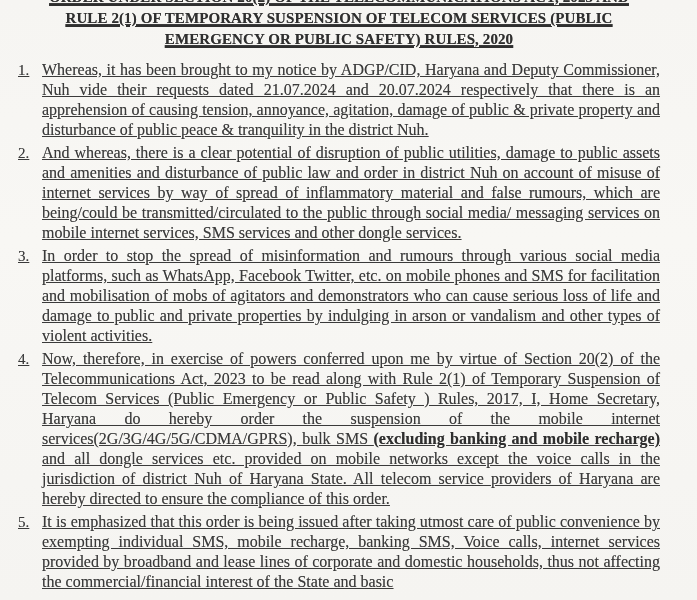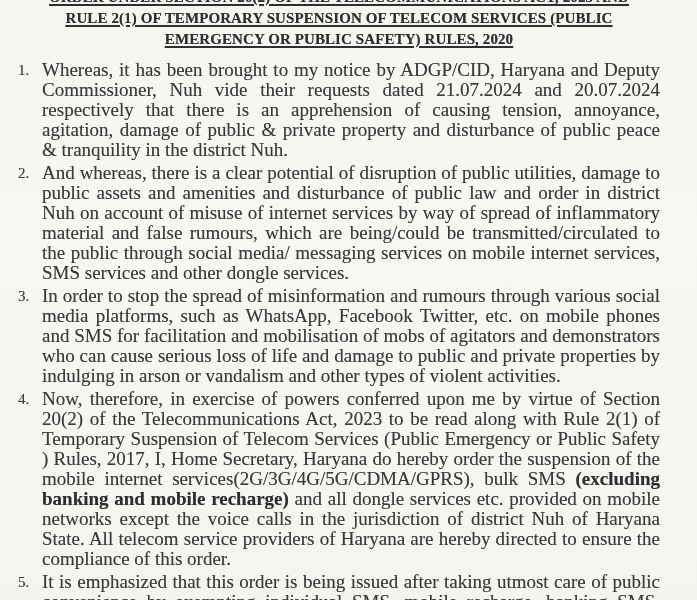--- a/index.html
+++ b/index.html
@@ -14,20 +14,21 @@
       linear-gradient(180deg, #f6f5f2 0%, #f8f7f4 40%, #f5f4f1 100%);
     font-family: "Liberation Serif", "DejaVu Serif", serif;
     color: #3a3a3a;
   }
   .page {
     width: 664px;
     height: 600px;
     box-sizing: border-box;
     padding: 0 4px 0 18px;
     overflow: hidden;
+    text-decoration: underline;
   }
   .doc-title {
     margin-top: -13px;
     text-align: center;
     font-weight: bold;
     font-size: 15px;
     line-height: 21px;
     color: #2f2f2f;
     letter-spacing: 0.1px;
     text-shadow: 0 0 0.6px rgba(40,40,40,0.55);
@@ -51,21 +52,21 @@
   .para-num {
     width: 24px;
     flex: 0 0 24px;
     font-size: 15px;
     line-height: 20px;
     text-shadow: 0 0 0.5px rgba(50,50,50,0.45);
   }
   .para-text {
     flex: 1;
     text-align: justify;
-    font-size: 19px;
+    font-size: 16px;
     line-height: 20px;
     text-shadow: 0 0 0.5px rgba(50,50,50,0.45);
   }
   .para-text .b {
     font-weight: bold;
     color: #2e2e2e;
   }
 </style>
 </head>
 <body>

